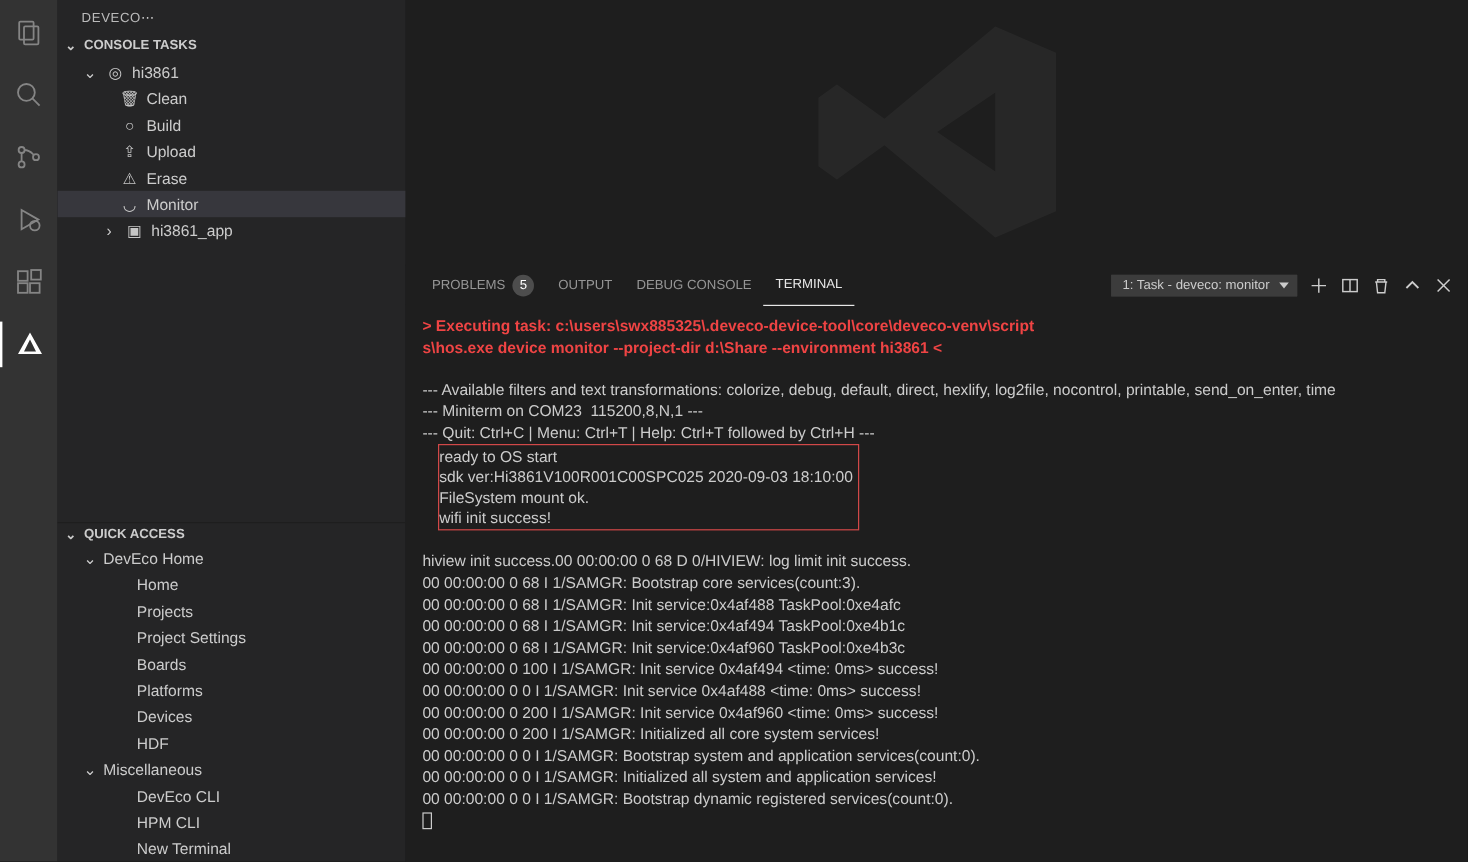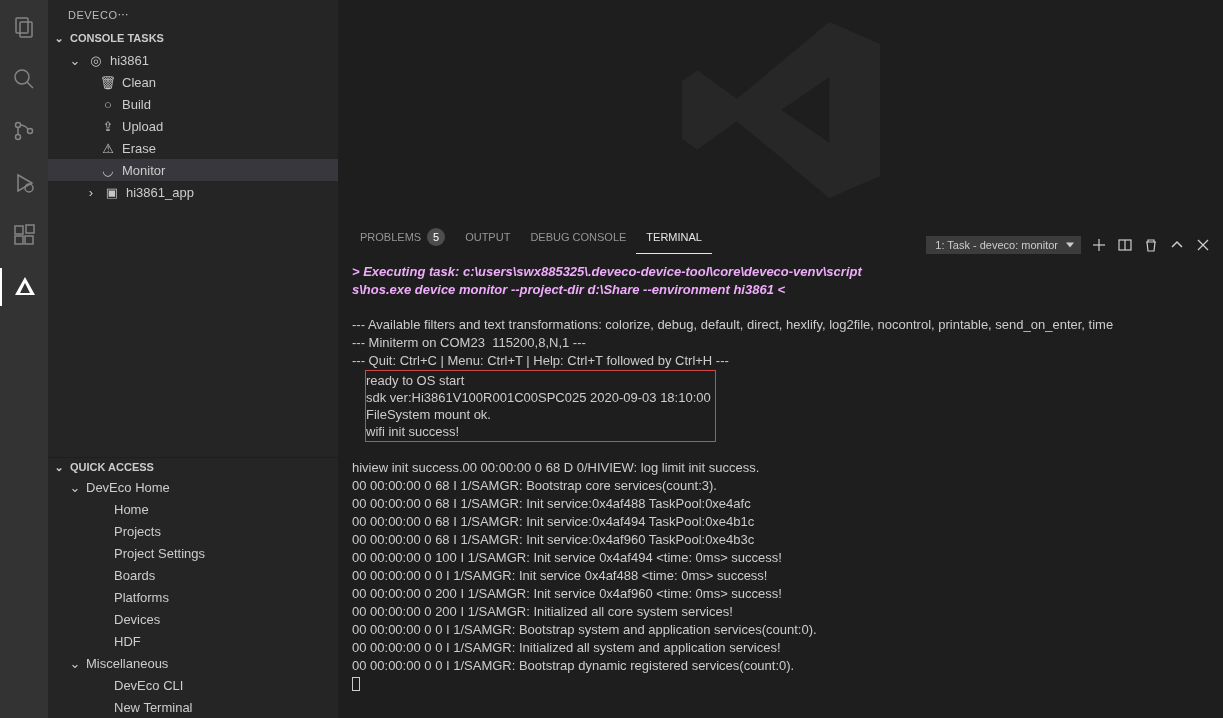--- a/index.html
+++ b/index.html
@@ -21,30 +21,30 @@
 .indent-2 { padding-left: 36px; }
 .indent-3 { padding-left: 52px; }
 .flex-spacer { flex: 1; }
 .quick-section { border-top: 1px solid #1e1e1e; }
 .qa-row { padding: 3px 0 3px 38px; height: 22px; display: flex; align-items: center; cursor: pointer; color: #cccccc; margin-left: 28px; }
 .qa-hdr { padding-left: 20px; display: flex; align-items: center; gap: 4px; height: 22px; cursor: pointer; }
 .main { flex: 1; display: flex; flex-direction: column; background: #1e1e1e; }
 .editor-bg { flex: 1; position: relative; display: flex; align-items: center; justify-content: center; }
 .editor-bg svg { width: 220px; height: 220px; opacity: 0.04; }
 .panel { height: 520px; border-top: 1px solid #1e1e1e; display: flex; flex-direction: column; background: #1e1e1e; }
-.panel-tabs { display: flex; align-items: flex-end; border-bottom: 1px solid #1e1e1e; padding: 0 12px; height: 34px; font-size: 11px; color: #969696; }
+.panel-tabs { display: flex; align-items: center; border-bottom: 1px solid #1e1e1e; padding: 0 12px; height: 34px; font-size: 11px; color: #969696; }
 .ptab { padding: 0 10px; height: 34px; display: flex; align-items: center; gap: 6px; cursor: pointer; }
 .ptab.active { color: #e7e7e7; border-bottom: 1px solid #e7e7e7; }
 .badge { background: #4d4d4d; color: #ffffff; border-radius: 10px; min-width: 18px; height: 18px; display: inline-flex; align-items: center; justify-content: center; font-size: 11px; padding: 0 5px; }
 .panel-actions { margin-left: auto; display: flex; align-items: center; gap: 10px; color: #cccccc; }
 .panel-actions .pa { cursor: pointer; display: inline-flex; align-items: center; justify-content: center; }
 .dropdown { background: #3c3c3c; border: 1px solid #3c3c3c; color: #cccccc; font-size: 11px; padding: 2px 22px 2px 8px; position: relative; cursor: pointer; max-width: 160px; white-space: nowrap; overflow: hidden; text-overflow: ellipsis; }
 .dropdown::after { content: ''; position: absolute; right: 6px; top: 50%; width: 0; height: 0; border-left: 4px solid transparent; border-right: 4px solid transparent; border-top: 5px solid #cccccc; transform: translateY(-50%); }
 .terminal { flex: 1; padding: 8px 14px; font-family: Consolas, "Courier New", monospace; font-size: 13px; line-height: 17px; color: #cccccc; overflow: hidden; white-space: pre-wrap; }
-.terminal .bold { font-weight: 700; color: #f0abfc; font-style: italic; }
+.terminal .bold { font-weight: 700; color: #ef4444; }
 .boxed { border: 1px solid #d14848; padding: 1px 4px 1px 0; display: inline-block; margin-left: 13px; }
 .cursor-block { display: inline-block; width: 8px; height: 14px; border: 1px solid #cccccc; vertical-align: middle; }
 </style>
 </head>
 <body>
 
 <div class="activity-bar">
   <div class="ab-icon">
       <svg viewBox="0 0 24 24" fill="none" stroke="currentColor" stroke-width="1.5">
         <rect x="4" y="3" width="12" height="15" rx="1"></rect>
@@ -160,20 +160,23 @@
       </div>
     <div class="qa-row">
         <span>HDF</span>
       </div>
     <div class="qa-hdr">
         <span class="chev">⌄</span>
         <span>Miscellaneous</span>
       </div>
     <div class="qa-row">
         <span>DevEco CLI</span>
+      </div>
+    <div class="qa-row">
+        <span>HPM CLI</span>
       </div>
     <div class="qa-row">
         <span>New Terminal</span>
       </div>
   </div>
 </div>
 
 <div class="main">
   <div class="editor-bg">
     <svg viewBox="0 0 100 100">

